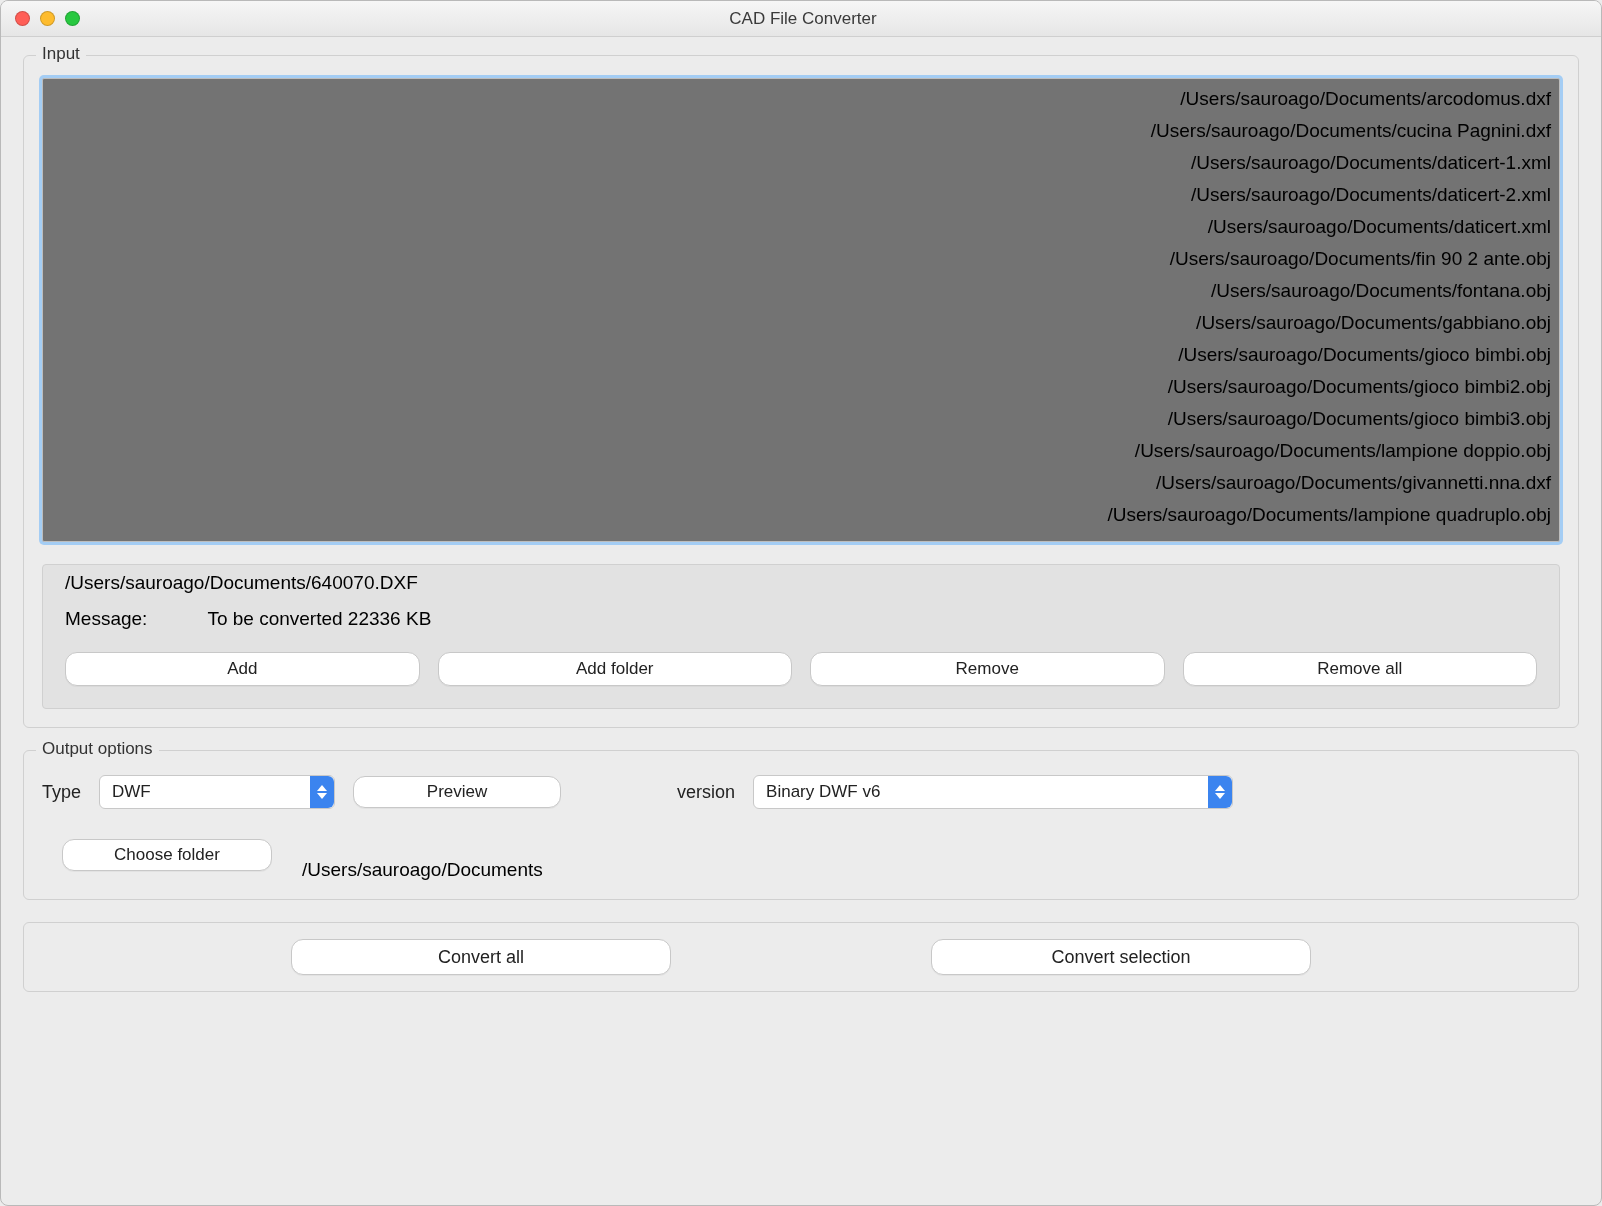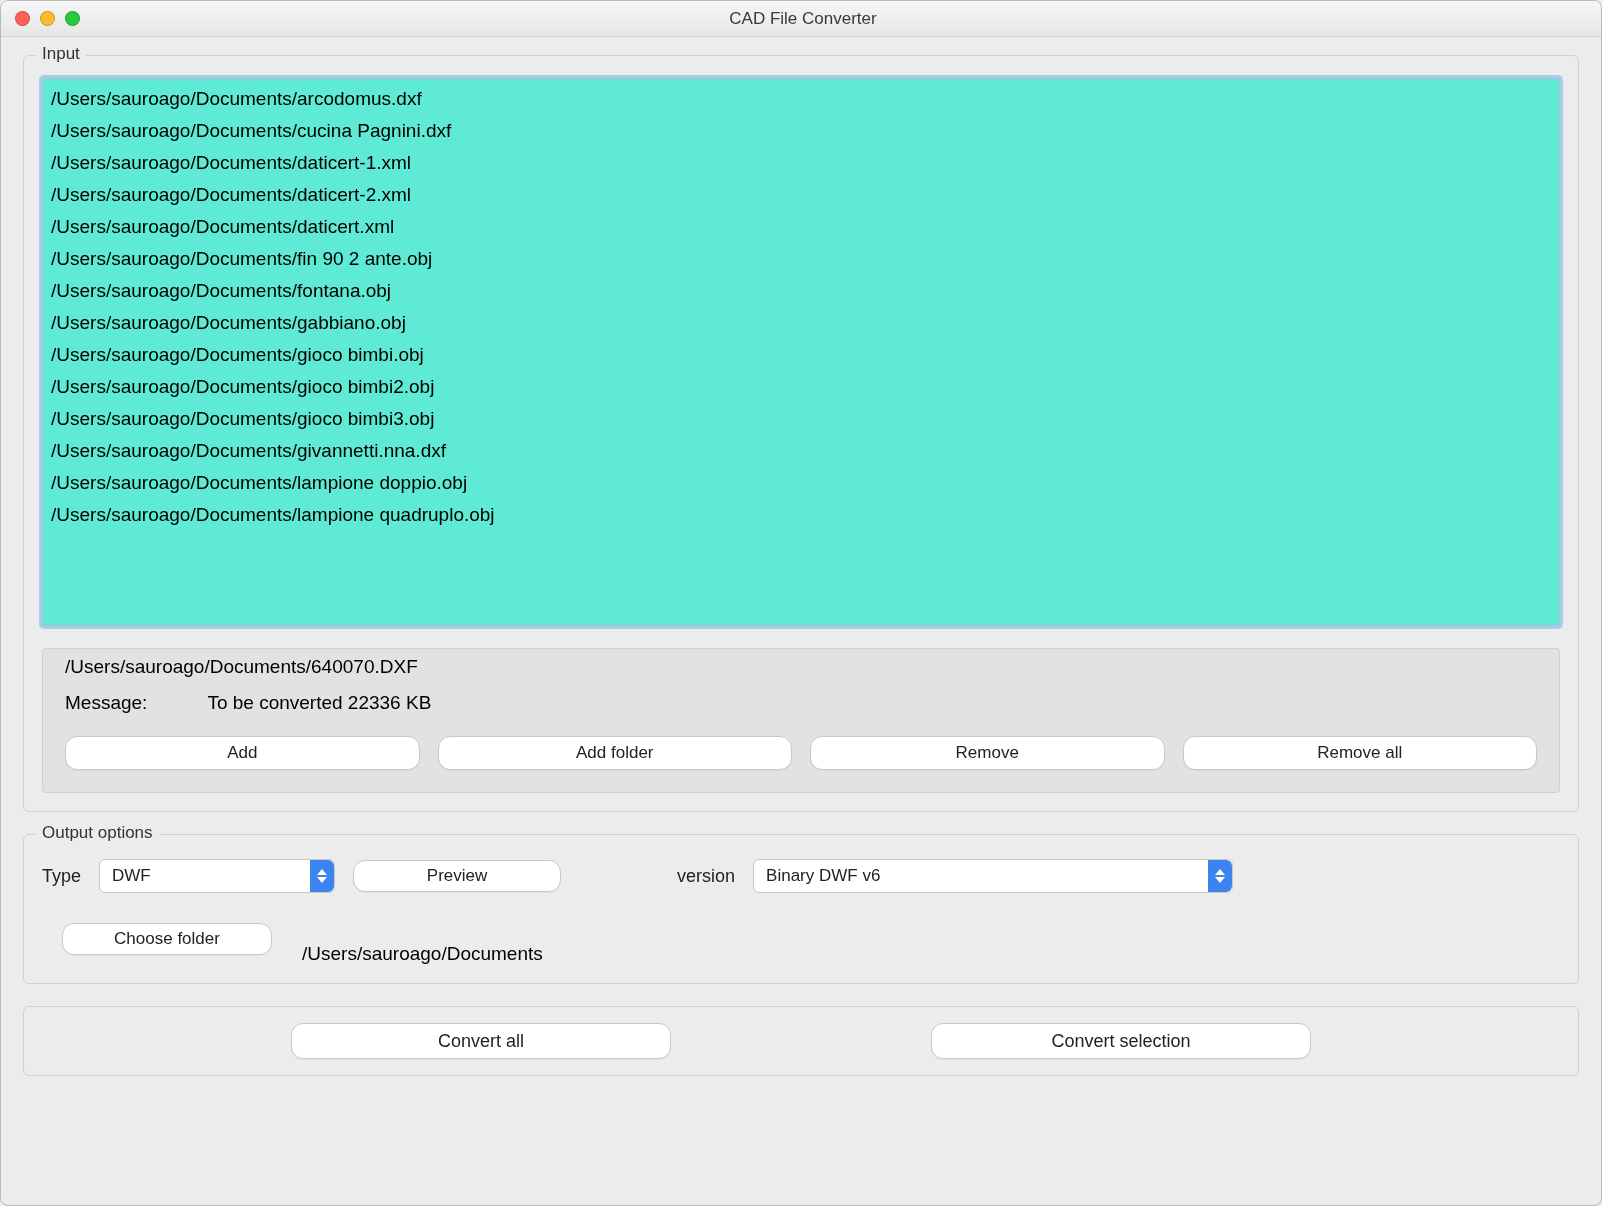--- a/index.html
+++ b/index.html
@@ -69,27 +69,28 @@
     top: -12px;
     left: 12px;
     background: #ececec;
     padding: 0 6px;
     font-size: 17px;
     color: #333;
   }
 
   
   .file-list {
-    background: #5eead4;
+    background: #737373;
     border: 1px solid #bdbdbd;
     border-radius: 2px;
     box-shadow: 0 0 0 3px #a4cdf4;
-    height: 548px;
+    height: 464px;
     overflow: hidden;
     padding: 4px 8px;
+    text-align: right;
   }
   .file-list .row {
     font-size: 19px;
     line-height: 32px;
     white-space: nowrap;
     color: #000;
   }
 
   .info-panel {
     margin-top: 22px;
@@ -216,22 +217,22 @@
           <div class="row">/Users/sauroago/Documents/cucina Pagnini.dxf</div>
           <div class="row">/Users/sauroago/Documents/daticert-1.xml</div>
           <div class="row">/Users/sauroago/Documents/daticert-2.xml</div>
           <div class="row">/Users/sauroago/Documents/daticert.xml</div>
           <div class="row">/Users/sauroago/Documents/fin 90 2 ante.obj</div>
           <div class="row">/Users/sauroago/Documents/fontana.obj</div>
           <div class="row">/Users/sauroago/Documents/gabbiano.obj</div>
           <div class="row">/Users/sauroago/Documents/gioco bimbi.obj</div>
           <div class="row">/Users/sauroago/Documents/gioco bimbi2.obj</div>
           <div class="row">/Users/sauroago/Documents/gioco bimbi3.obj</div>
+          <div class="row">/Users/sauroago/Documents/lampione doppio.obj</div>
           <div class="row">/Users/sauroago/Documents/givannetti.nna.dxf</div>
-          <div class="row">/Users/sauroago/Documents/lampione doppio.obj</div>
           <div class="row">/Users/sauroago/Documents/lampione quadruplo.obj</div>
         </div>
 
       <div class="info-panel">
         <div class="sel-path">/Users/sauroago/Documents/640070.DXF</div>
         <div class="msg-row">
           <span>Message:</span>
           <span>To be converted 22336 KB</span>
         </div>
         <div class="btn-row">

